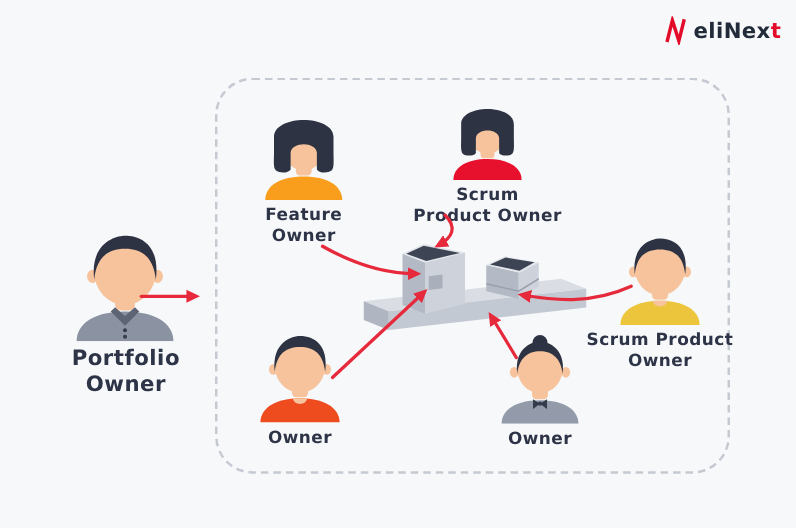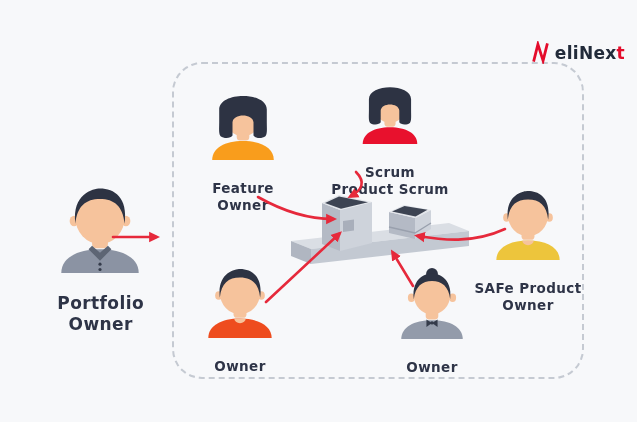--- a/index.html
+++ b/index.html
@@ -9,27 +9,27 @@
     --shirt-component:#ee4c1e; --shirt-platform:#939baa; --shirt-safe:#edc53c;
     --slab-top:#dadee4; --slab-front:#c3c9d2; --slab-side:#b0b6c1;
     --box-face-light:#ced3db; --box-face-dark:#b4bac5; --box-interior:#3d4453;
     --box-rim:#e2e5ea; --box-detail:#a9afbb; --collar:#5d6574; --btn-bow:#343b4a;
   }
   html,body{margin:0;padding:0;}
   .canvas{position:relative;width:637px;height:422px;background:var(--background);
     font-family:"DejaVu Sans","Liberation Sans",sans-serif;overflow:hidden;}
   .dashed-zone{position:absolute;left:172px;top:62px;width:412px;height:317px;
     border:2px dashed var(--dashed-border);border-radius:30px;box-sizing:border-box;}
-  .logo{position:absolute;top:13px;right:12px;display:flex;align-items:center;gap:5px;margin-top:28px;}
+  .logo{position:absolute;top:13px;right:12px;display:flex;align-items:center;gap:5px;}
   .logo-text{font-size:17px;font-weight:bold;color:#222b3a;letter-spacing:.3px;}
   .logo-text .accent{color:var(--logo-red);}
   .figure{position:absolute;display:flex;flex-direction:column;align-items:center;}
   .figure svg{display:block;}
   .fig-label{font-weight:bold;color:var(--text-dark);text-align:center;line-height:1.25;
-    letter-spacing:.4px;margin-top:20px;white-space:nowrap;}
+    letter-spacing:.4px;margin-top:4px;white-space:nowrap;}
   .fig-label span{display:block;}
   .label-lg{font-size:17px;}
   .label-sm{font-size:13.5px;}
   .skin{fill:var(--skin);} .hair{fill:var(--hair);}
   .collar{fill:var(--collar);} .btn,.bow{fill:var(--btn-bow);}
   .shirt-portfolio{fill:var(--shirt-portfolio);} .shirt-feature{fill:var(--shirt-feature);}
   .shirt-scrum{fill:var(--shirt-scrum);} .shirt-component{fill:var(--shirt-component);}
   .shirt-platform{fill:var(--shirt-platform);} .shirt-safe{fill:var(--shirt-safe);}
   .overlay{position:absolute;left:0;top:0;width:637px;height:422px;pointer-events:none;}
   .arrow{stroke:var(--accent-red);stroke-width:2.6;fill:none;stroke-linecap:round;}
@@ -88,21 +88,21 @@
 
   <div class="figure" style="left:334px;top:82px;width:112px;">
     <svg viewBox="0 0 100 100" width="62" height="62">
       <path class="shirt-scrum" d="M6,100 C6,83 24,73 50,73 C76,73 94,83 94,100 Z"></path>
       <rect class="skin" x="41" y="54" width="18" height="18" rx="5"></rect>
       <ellipse class="skin" cx="50" cy="38" rx="26" ry="28"></ellipse>
       <path class="hair" d="M18,66 C15,63 16,54 16,46 L16,28 C16,2 84,2 84,28 L84,46 C84,54 85,63 82,66 C77,70 67,69 65,65 L65,46 C64,33 36,33 35,46 L35,65 C33,69 23,70 18,66 Z"></path>
     </svg>
     <div class="fig-label label-sm">
       <span>Scrum</span>
-      <span>Product Scrum</span>
+      <span>Product Owner</span>
     </div>
   </div>
 
   <div class="figure" style="left:184px;top:266px;width:112px;">
     <svg viewBox="0 0 100 100" width="72" height="72">
       <path class="shirt-component" d="M6,100 C6,83 24,73 50,73 C76,73 94,83 94,100 Z"></path>
       <rect class="skin" x="41" y="54" width="18" height="18" rx="5"></rect>
       <ellipse class="skin" cx="20.5" cy="41" rx="5" ry="6"></ellipse>
       <ellipse class="skin" cx="79.5" cy="41" rx="5" ry="6"></ellipse>
       <ellipse class="skin" cx="50" cy="37" rx="28" ry="30"></ellipse>
@@ -136,21 +136,21 @@
     <svg viewBox="0 0 100 100" width="72" height="72">
       <path class="shirt-safe" d="M6,100 C6,83 24,73 50,73 C76,73 94,83 94,100 Z"></path>
       <rect class="skin" x="41" y="54" width="18" height="18" rx="5"></rect>
       <ellipse class="skin" cx="20.5" cy="41" rx="5" ry="6"></ellipse>
       <ellipse class="skin" cx="79.5" cy="41" rx="5" ry="6"></ellipse>
       <ellipse class="skin" cx="50" cy="37" rx="28" ry="30"></ellipse>
       <path class="hair" d="M22,44 C18,10 42,4 50,4 C66,4 82,14 78,44 C76,24 66,16 50,16 C34,16 24,24 22,44 Z"></path>
       <path class="skin" d="M42,73 a8,6.5 0 0 0 16,0 Z"></path>
     </svg>
     <div class="fig-label label-sm">
-      <span>SAFe Product</span>
+      <span>Scrum Product</span>
       <span>Owner</span>
     </div>
   </div>
 
   <svg class="overlay" viewBox="0 0 637 422">
     <defs>
       <marker id="ah" viewBox="0 0 10 10" refX="6" refY="5" markerWidth="4.4" markerHeight="4.4" orient="auto">
         <path class="ahp" d="M0,0.5 L9.5,5 L0,9.5 Z"></path>
       </marker>
     </defs>

